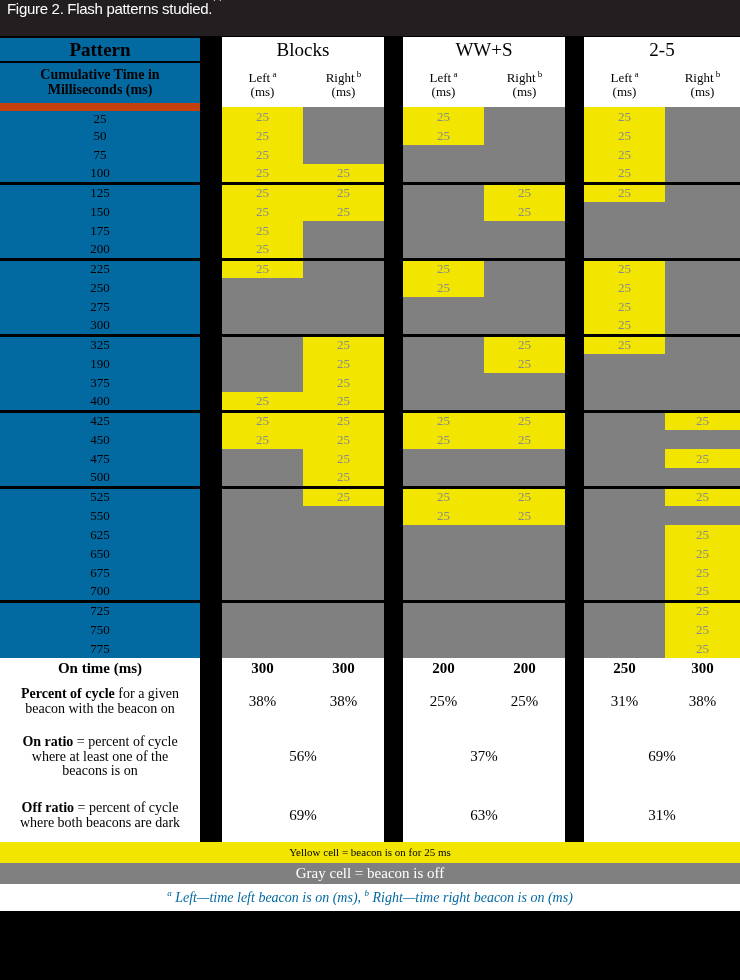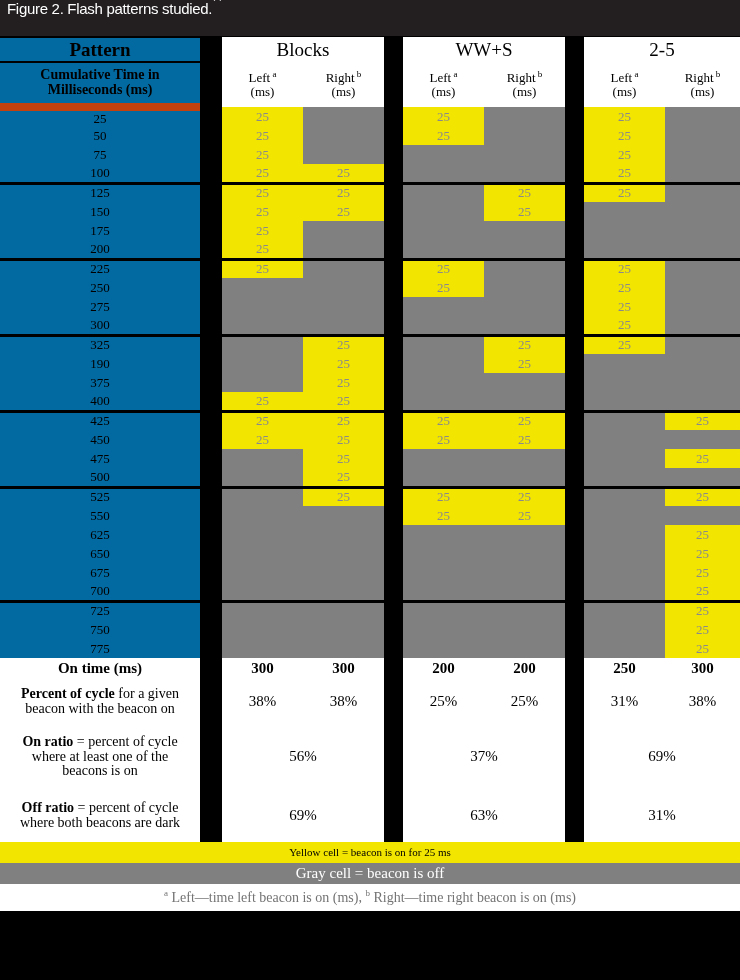--- a/index.html
+++ b/index.html
@@ -172,27 +172,28 @@
     background: #808080;
     color: #ffffff;
     font-weight: bold;
     font-size: 15px;
     height: 21px;
     text-align: center;
     border-bottom: 2px solid #000;
   }
   .footnote {
     background: #ffffff;
-    color: #737373;
+    color: #0369a1;
     font-weight: bold;
     font-size: 14px;
     height: 27px;
     text-align: left;
     padding-left: 5px;
     vertical-align: middle;
+    font-style: italic;
   }
   .footnote sup { font-size: 9px; }
 </style>
 </head>
 <body>
 
 <div id="figure">
 
   <div class="title-bar">
     <span>Figure 2. Flash patterns studied.</span>

